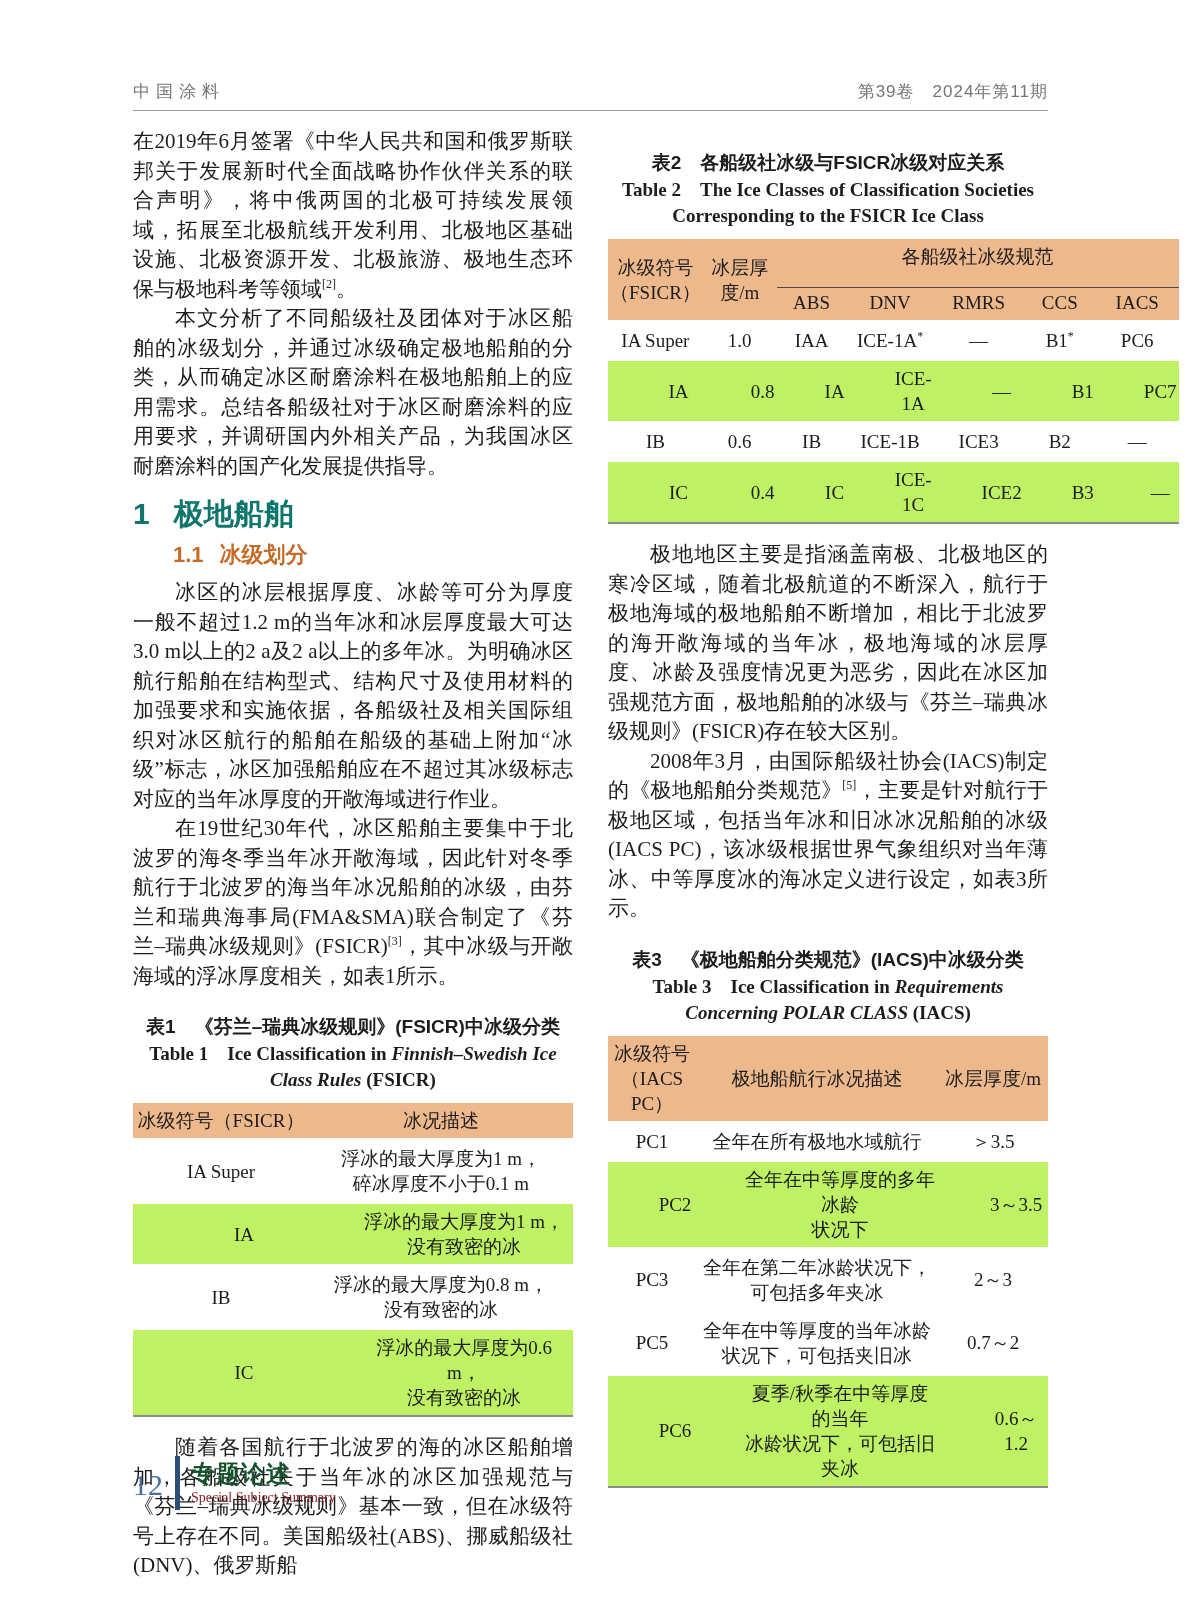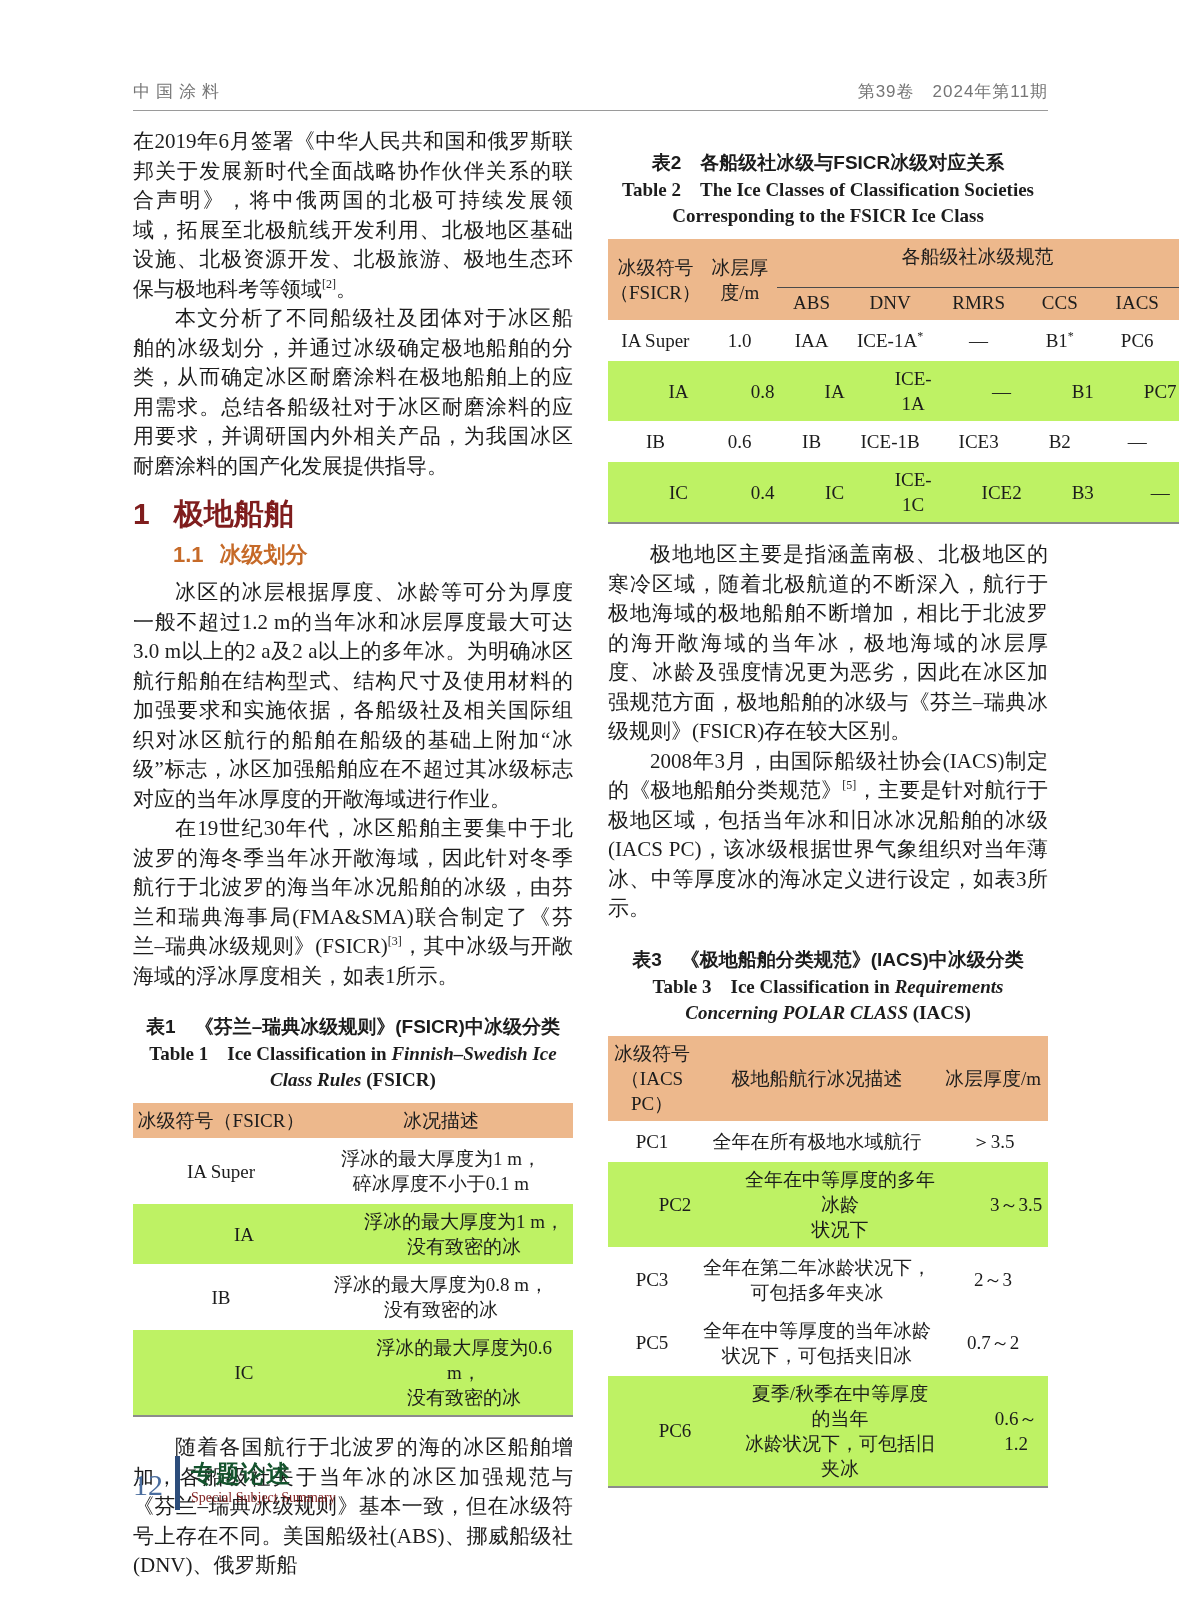--- a/index.html
+++ b/index.html
@@ -20,21 +20,21 @@
   .issue-info{letter-spacing:1px;}
   
   .col{position:absolute;top:127px;width:440px;}
   .col-left{left:133px;}
   .col-right{left:608px;}
   .para{font-size:21px;line-height:29.5px;margin:0;text-align:justify;}
   .para.indent{text-indent:2em;}
   sup{font-size:12px;line-height:0;vertical-align:super;}
   
   .h1{
-    color:#7f1d1d;font-family:"Liberation Sans","DejaVu Sans",sans-serif;
+    color:#0f766e;font-family:"Liberation Sans","DejaVu Sans",sans-serif;
     font-weight:bold;font-size:30px;line-height:36px;margin:15px 0 9px;
   }
   .h1 .num{margin-right:24px;}
   .h2{
     color:#c66a28;font-family:"Liberation Sans","DejaVu Sans",sans-serif;
     font-weight:bold;font-size:22px;line-height:28px;margin:0 0 9px;
   }
   .h2 .num{margin-right:16px;margin-left:40px;}
   
   .tcap-zh{

